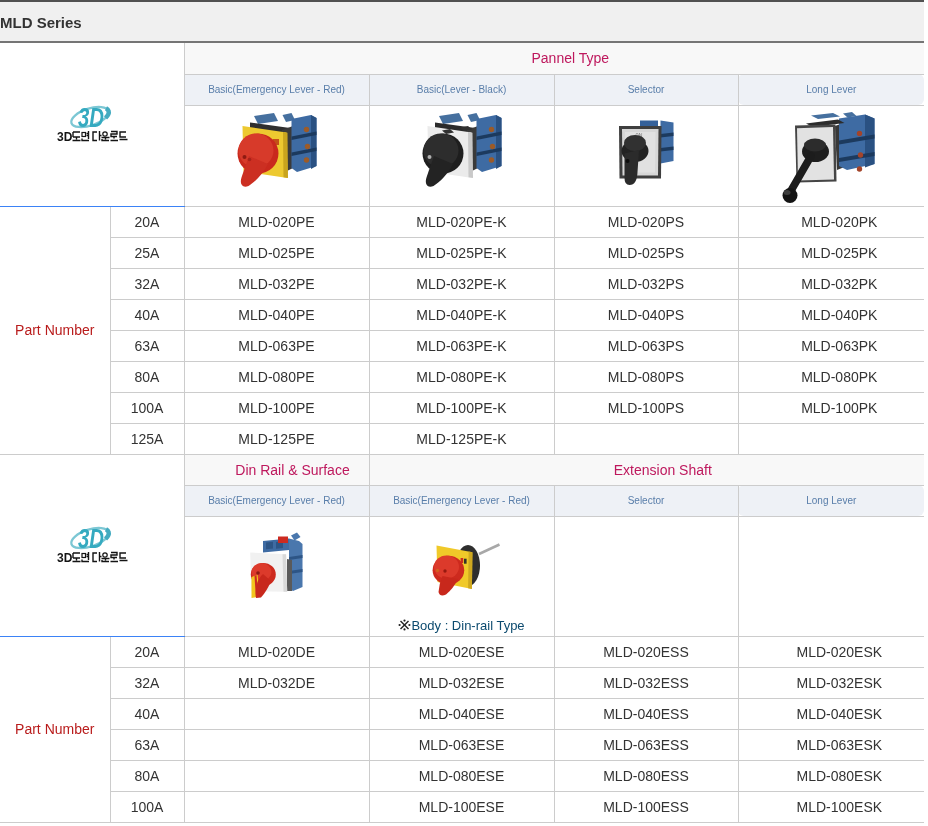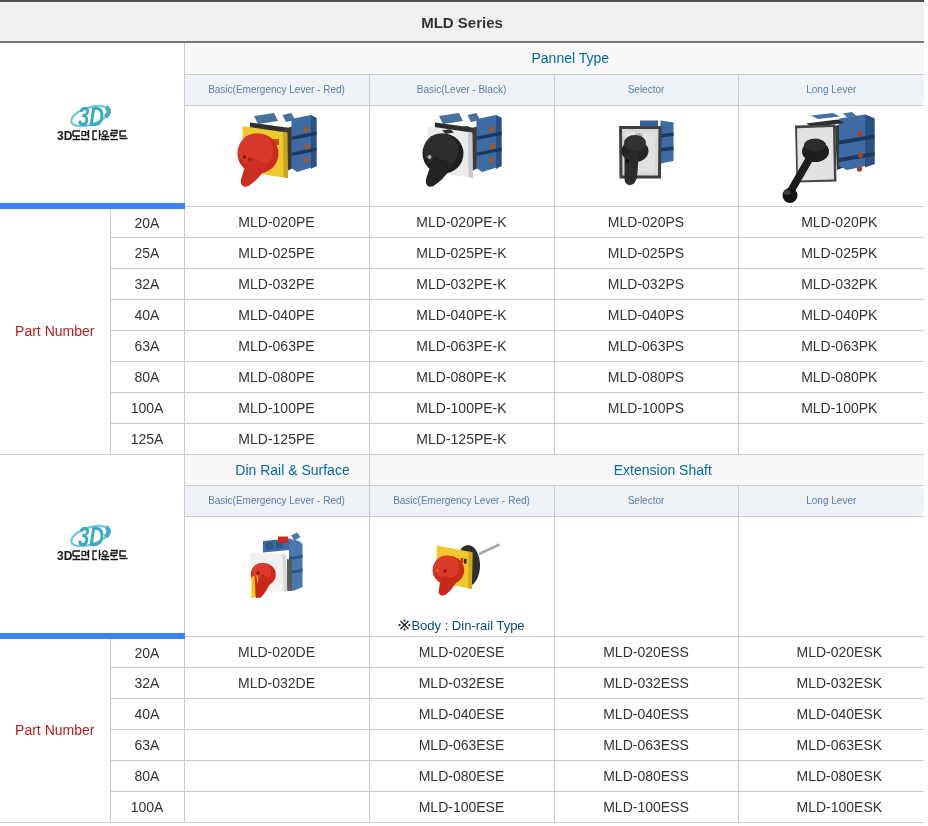--- a/index.html
+++ b/index.html
@@ -1,30 +1,30 @@
 <!DOCTYPE html>
 <html><head>
 <meta charset="utf-8">
 <style>
 html,body{margin:0;padding:0;background:#fff;}
 body{width:928px;height:826px;font-family:"Liberation Sans",sans-serif;position:relative;overflow:hidden;}
-#hdr{position:absolute;left:0;top:0;width:924px;height:43px;background:#f0f0f0;border-top:2px solid #515151;border-bottom:2px solid #757575;box-sizing:border-box;text-align:center;}
+#hdr{position:absolute;left:0;top:0;width:924px;height:43px;background:#f0f0f0;border-top:2px solid #515151;border-bottom:2px solid #757575;box-sizing:border-box;}
 #hdr span{display:inline-block;margin-top:12px;font-size:15px;font-weight:bold;color:#333;}
 table{border-collapse:collapse;table-layout:fixed;width:924px;position:absolute;left:0;top:43px;}
 td{padding:0;font-size:14px;color:#333;text-align:center;vertical-align:middle;overflow:visible;}
 td.b{border:1px solid #ccc;}
 td.nr{border-right:none;padding-left:16px;}
-.ptype{background:#f8f8f8;color:#0369a1;border:1px solid #ccc;border-right:none;padding-left:32px;}
+.ptype{background:#f8f8f8;color:#be185d;border:1px solid #ccc;border-right:none;padding-left:32px;}
 .sub{background:#eef1f6;color:#587da9;border:1px solid #ccc;white-space:nowrap;font-size:10px;}
 .sub.last{border-right:none;border-radius:6px;}
 .imgc{border:1px solid #ccc;background:#fff;position:relative;}
 .imgc.last{border-right:none;}
 .imgc svg{position:absolute;left:0;top:0;}
 .pn{color:#b91c1c;border-bottom:1px solid #ccc;}
-.logo{border-right:1px solid #ccc;border-bottom:6px solid #3b82f6;background:#fff;text-align:center;}
+.logo{border-right:1px solid #ccc;border-bottom:1px solid #3b82f6;background:#fff;text-align:center;}
 .nt{border-top:none !important;}
 .note{position:absolute;left:0;bottom:3px;width:100%;font-size:13px;color:#0c4a6e;text-align:center;}
 </style>
 </head>
 <body>
 <div id="hdr"><span>MLD Series</span></div>
 <table>
 <colgroup>
 <col style="width:110px">
       <col style="width:74px">

